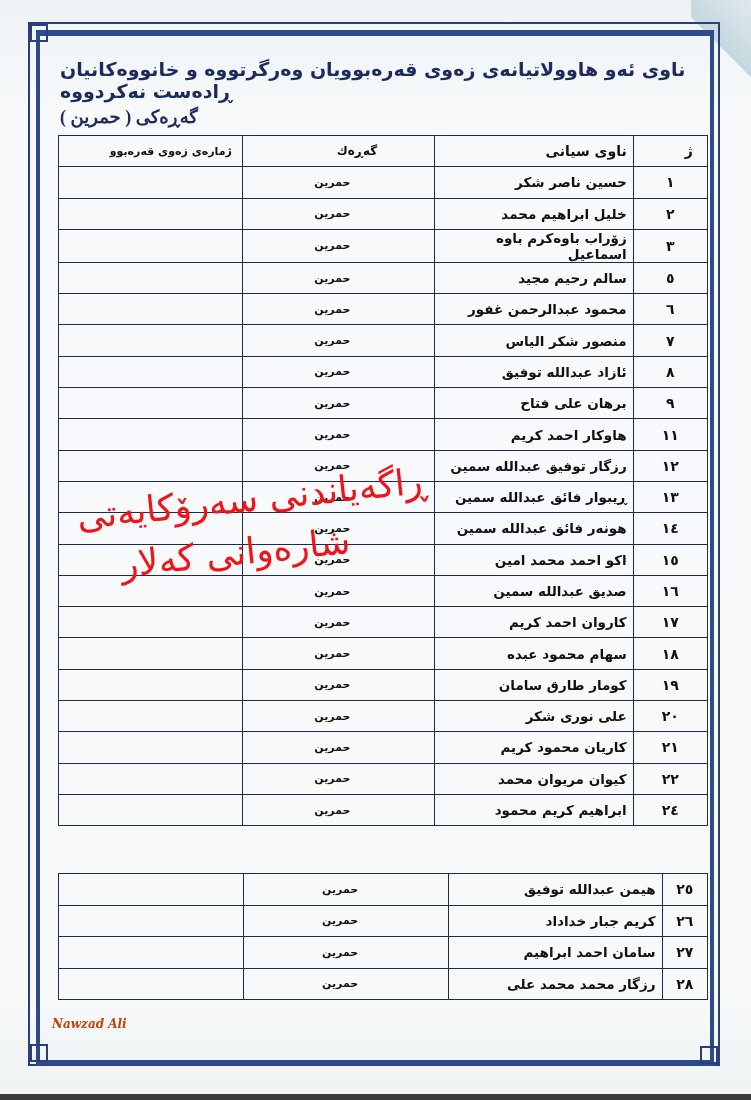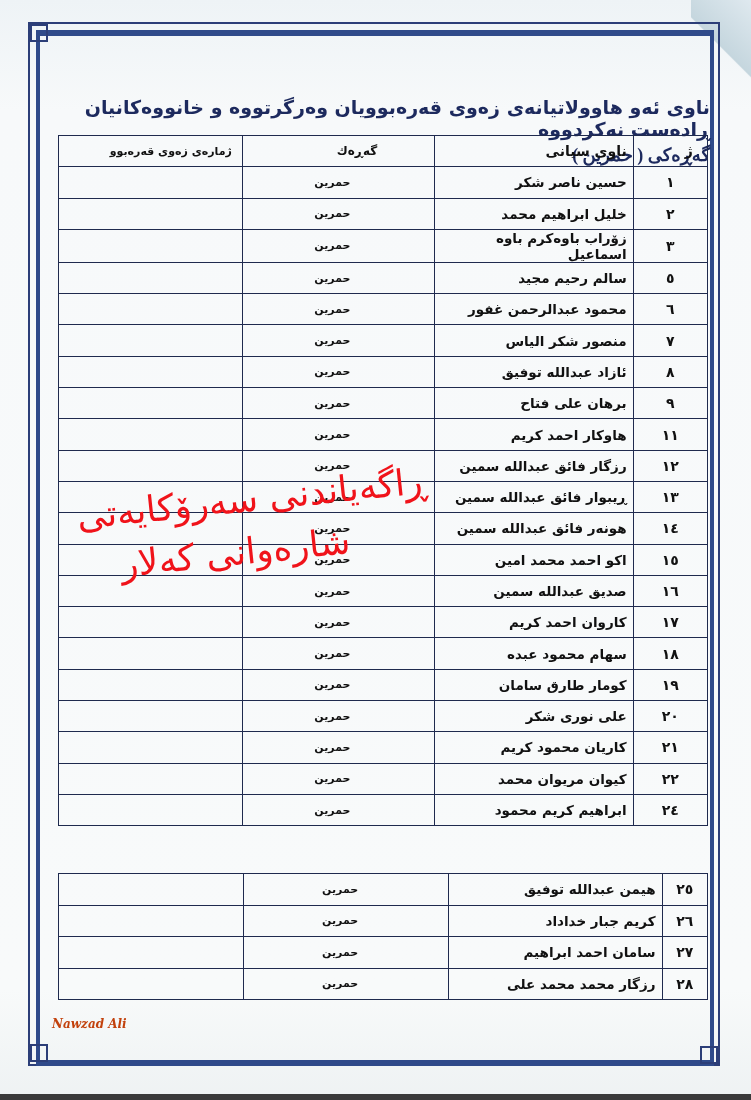--- a/index.html
+++ b/index.html
@@ -19,22 +19,22 @@
   }
   .frame-inner {
     position:absolute; left:36px; top:30px; width:670px; height:1024px;
     border:4px solid #2f4a8a;
     border-top-width:6px; border-bottom-width:6px;
   }
   .frame-corner {
     position:absolute; width:14px; height:14px; border:2px solid #2c3e78; background:transparent;
   }
   .title {
-    position:absolute; left:60px; width:650px; text-align:right; direction:rtl;
-    font-weight:bold; color:#1d2a5e;margin-top:38px;
+    position:absolute; left:60px; width:650px; text-align:left; direction:rtl;
+    font-weight:bold; color:#1d2a5e;
   }
   .title-1 { top:58px; font-size:19px; }
   .title-2 { top:106px; font-size:18px;font-family:Liberation Serif, serif; }
   table {
     position:absolute; border-collapse:collapse; direction:rtl;
     font-family: "DejaVu Sans", sans-serif;
   }
   td, th {
     border:1.5px solid #1f2a4e; padding:0 6px; height:30px; font-size:13px;
   }
@@ -138,21 +138,21 @@
         <td class="c-land"></td>
       </tr>
       <tr>
         <td class="c-no">١١</td>
         <td class="c-name">هاوكار احمد كريم</td>
         <td class="c-area"><span class="area-text">حمرين</span></td>
         <td class="c-land"></td>
       </tr>
       <tr>
         <td class="c-no">١٢</td>
-        <td class="c-name">رزگار فائق عبدالله سمين</td>
+        <td class="c-name">رزگار توفيق عبدالله سمين</td>
         <td class="c-area"><span class="area-text">حمرين</span></td>
         <td class="c-land"></td>
       </tr>
       <tr>
         <td class="c-no">١٣</td>
         <td class="c-name">ڕیبوار فائق عبدالله سمين</td>
         <td class="c-area"><span class="area-text">حمرين</span></td>
         <td class="c-land"></td>
       </tr>
       <tr>

